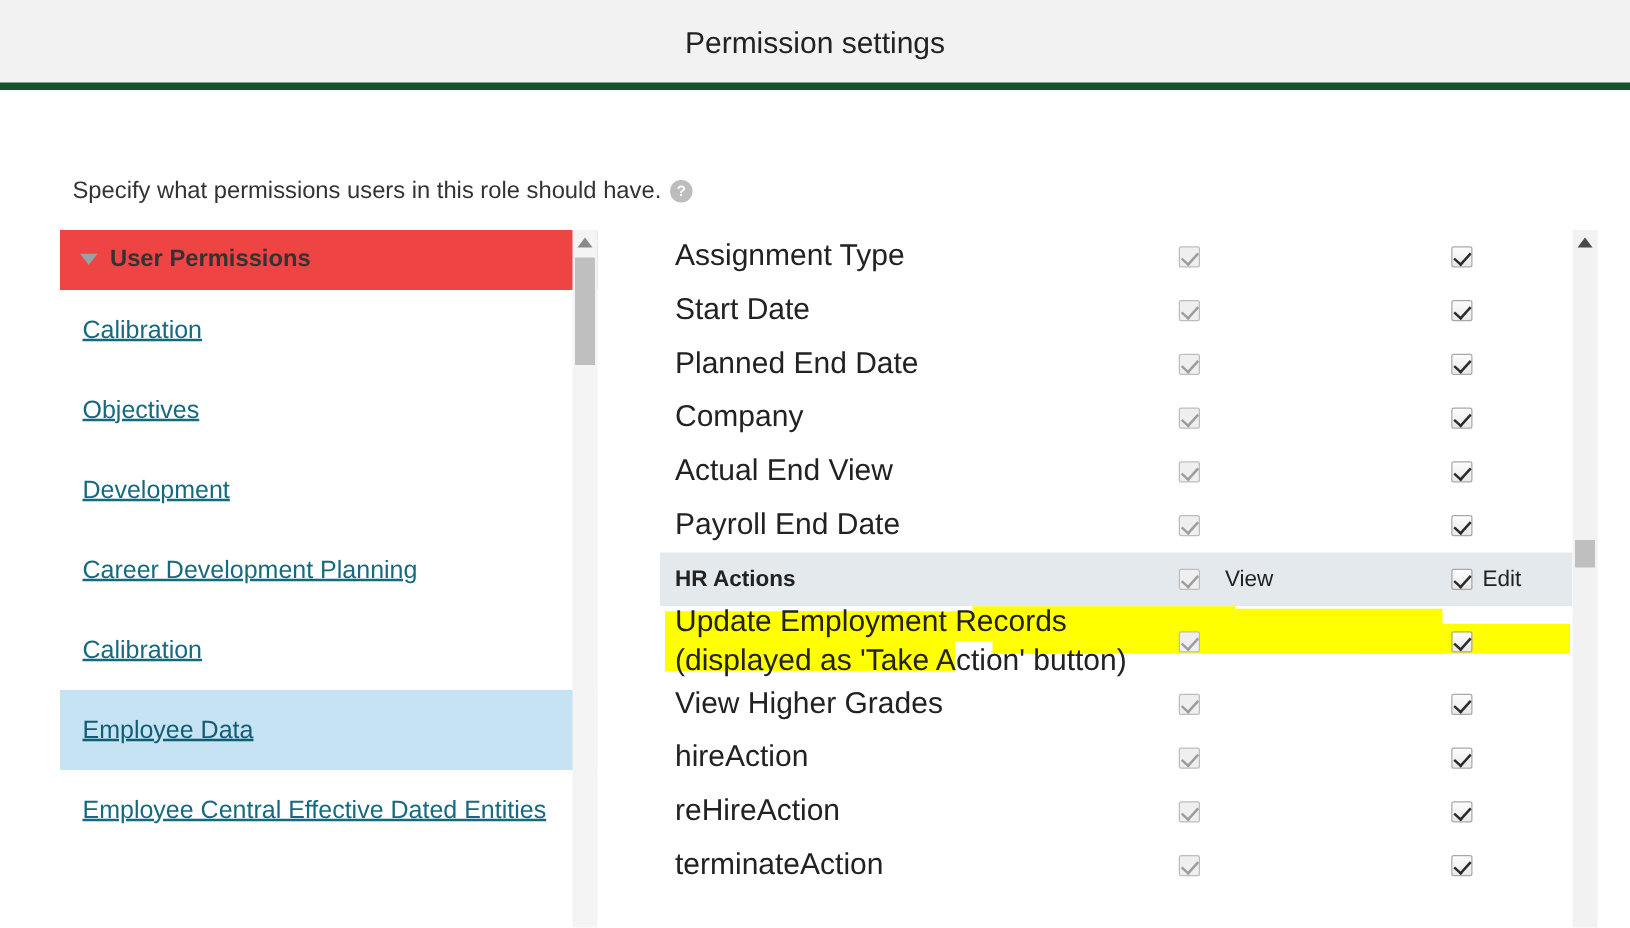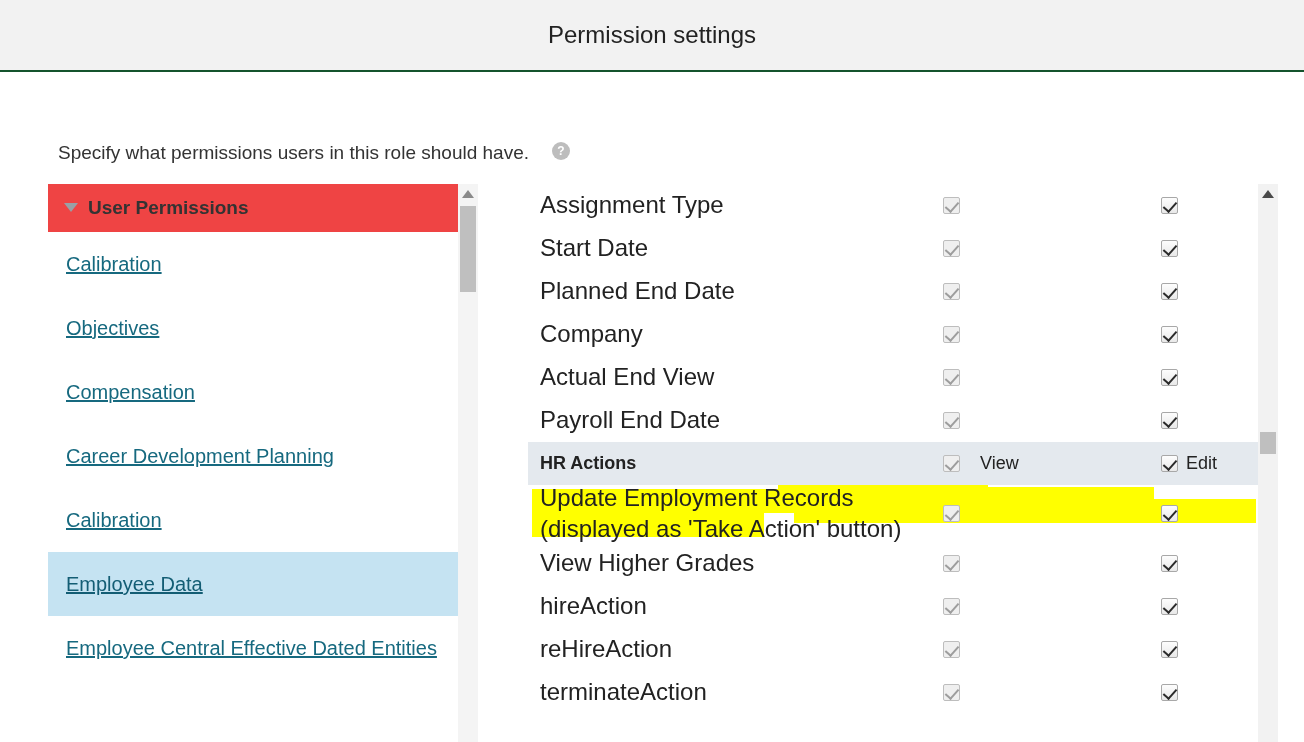--- a/index.html
+++ b/index.html
@@ -10,39 +10,40 @@
     background: #ffffff;
     font-family: "Liberation Sans", sans-serif;
   }
 
   
   .window-header {
     position: absolute;
     left: 0; top: 0;
     width: 1304px; height: 72px;
     background: #f2f2f2;
-    border-bottom: 2px solid #14532d;
+    border-bottom: 6px solid #14532d;
   }
   .window-title {
     position: absolute;
     left: 0; top: 0;
     width: 1304px;
     line-height: 70px;
     text-align: center;
     font-size: 24px;
     color: #222222;
     font-weight: 400;
   }
 
   
   .desc-row {
     position: absolute;
     left: 58px; top: 142px;
     display: flex;
-    gap: 23px;
+    align-items: center;
+    gap: 7px;
   }
   .desc-text {
     font-size: 19px;
     color: #333333;
     white-space: nowrap;
   }
   .help-icon {
     width: 18px; height: 18px;
     border-radius: 50%;
     background: #bdbdbd;
@@ -232,21 +233,21 @@
     <span class="sidebar-header-label">User Permissions</span>
   </div>
   <div class="sidebar-list" id="sidebar-list">
       <div class="side-item">
         <span class="side-link">Calibration</span>
       </div>
       <div class="side-item">
         <span class="side-link">Objectives</span>
       </div>
       <div class="side-item">
-        <span class="side-link">Compensation</span>
+        <span class="side-link">Development</span>
       </div>
       <div class="side-item">
         <span class="side-link">Career Development Planning</span>
       </div>
       <div class="side-item">
         <span class="side-link">Calibration</span>
       </div>
       <div class="side-item selected">
         <span class="side-link">Employee Data</span>
       </div>

